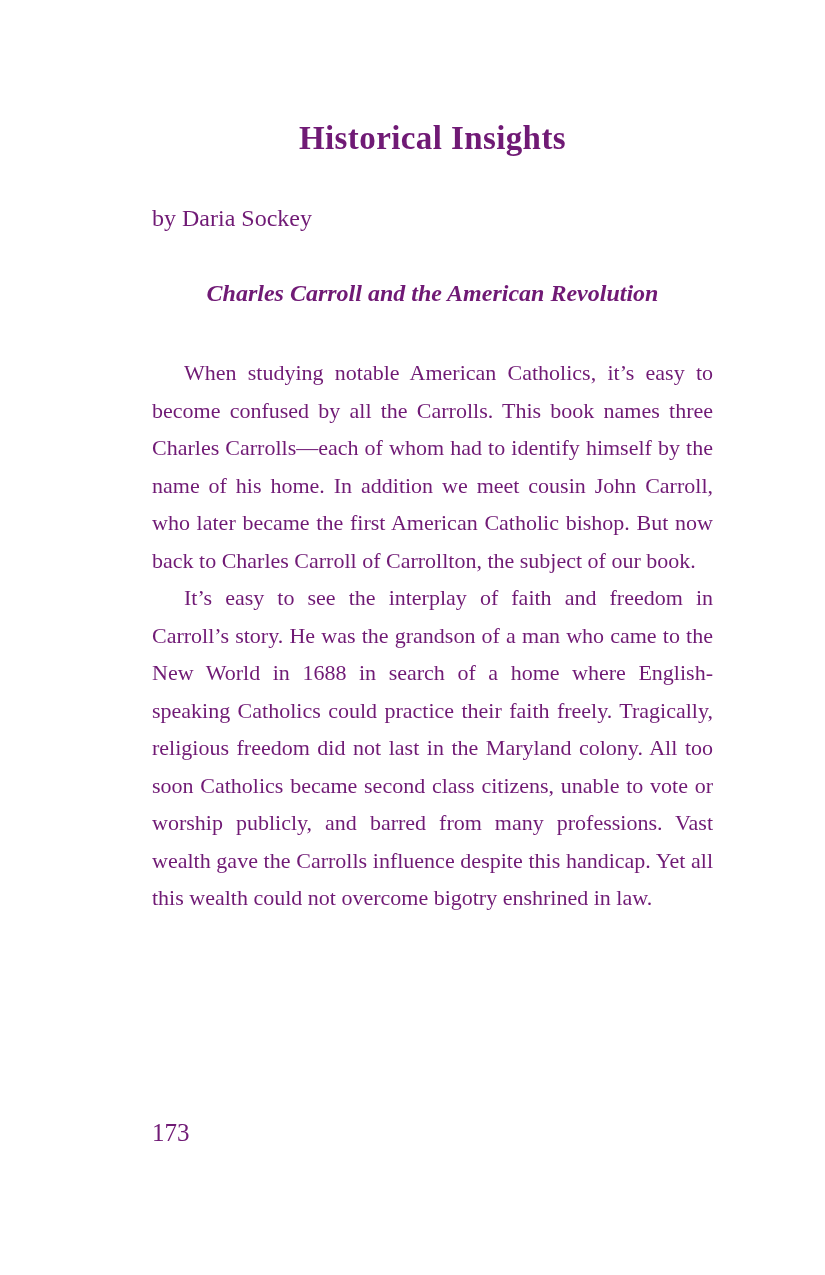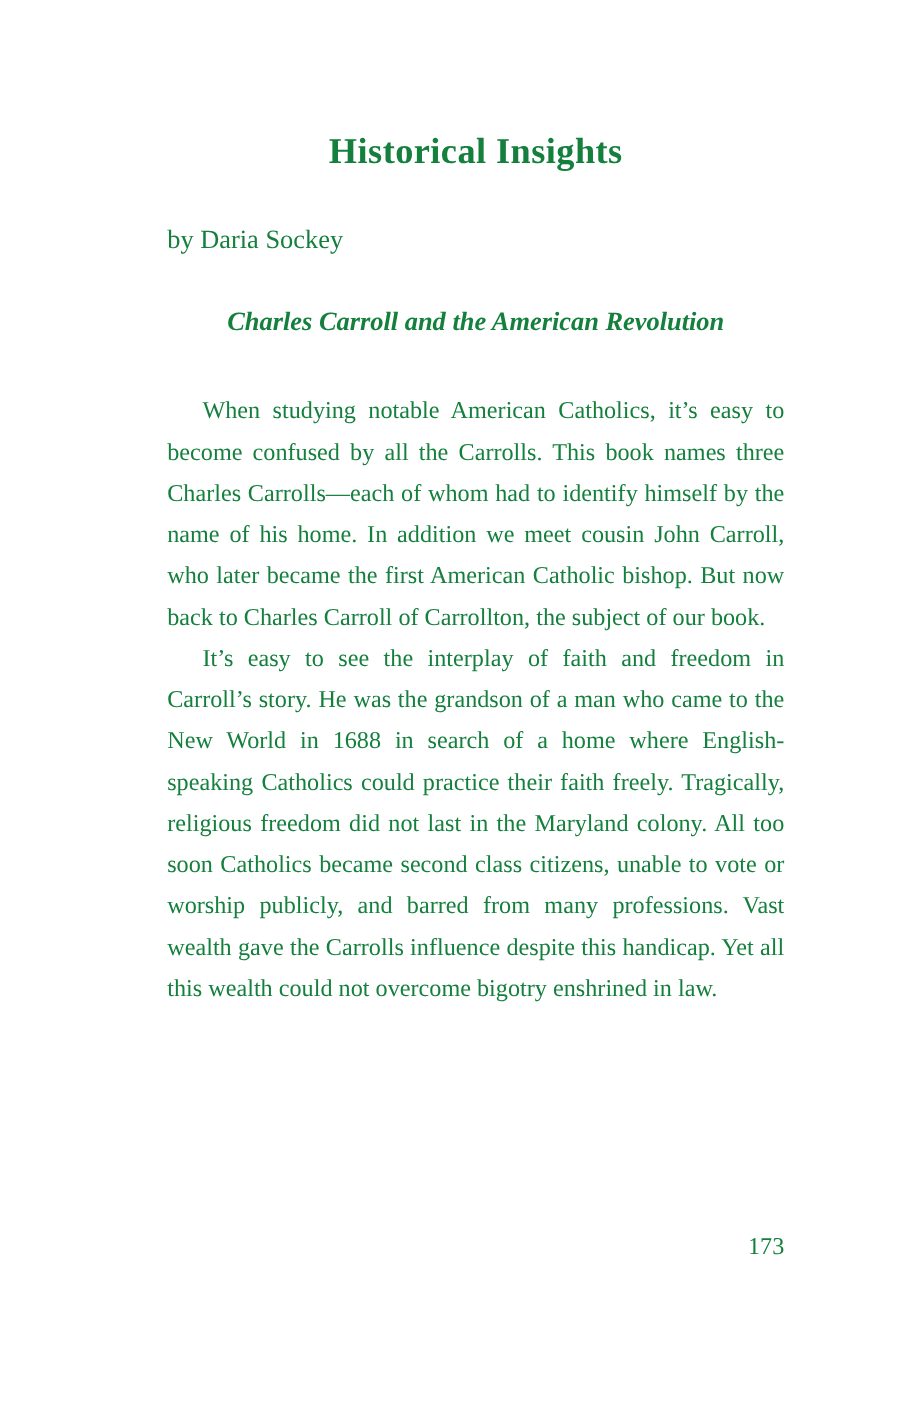--- a/index.html
+++ b/index.html
@@ -5,21 +5,21 @@
   html, body {
     margin: 0;
     padding: 0;
     background: #ffffff;
   }
   .page {
     position: relative;
     width: 825px;
     height: 1275px;
     background: #ffffff;
-    color: #15803d;
+    color: #701a75;
     font-family: "Liberation Serif", "DejaVu Serif", serif;
     overflow: hidden;
     box-sizing: border-box;
   }
   .content {
     padding: 118px 112px 0 152px; 
   }
   .article-title {
     margin: 0;
     font-size: 33px;
@@ -55,22 +55,22 @@
     text-indent: 32px;
   }
   .body-text p.continues {
     text-align-last: justify; 
   }
   .page-number {
     position: absolute;
     top: 1118px;
     left: 152px;
     width: 561px;
-    text-align: right;
-    font-size: 22px;
+    text-align: left;
+    font-size: 25px;
     line-height: 30px;
   }
 </style>
 </head>
 <body>
 
 <div class="page">
   <div class="content">
     <h1 class="article-title">Historical Insights</h1>
 

